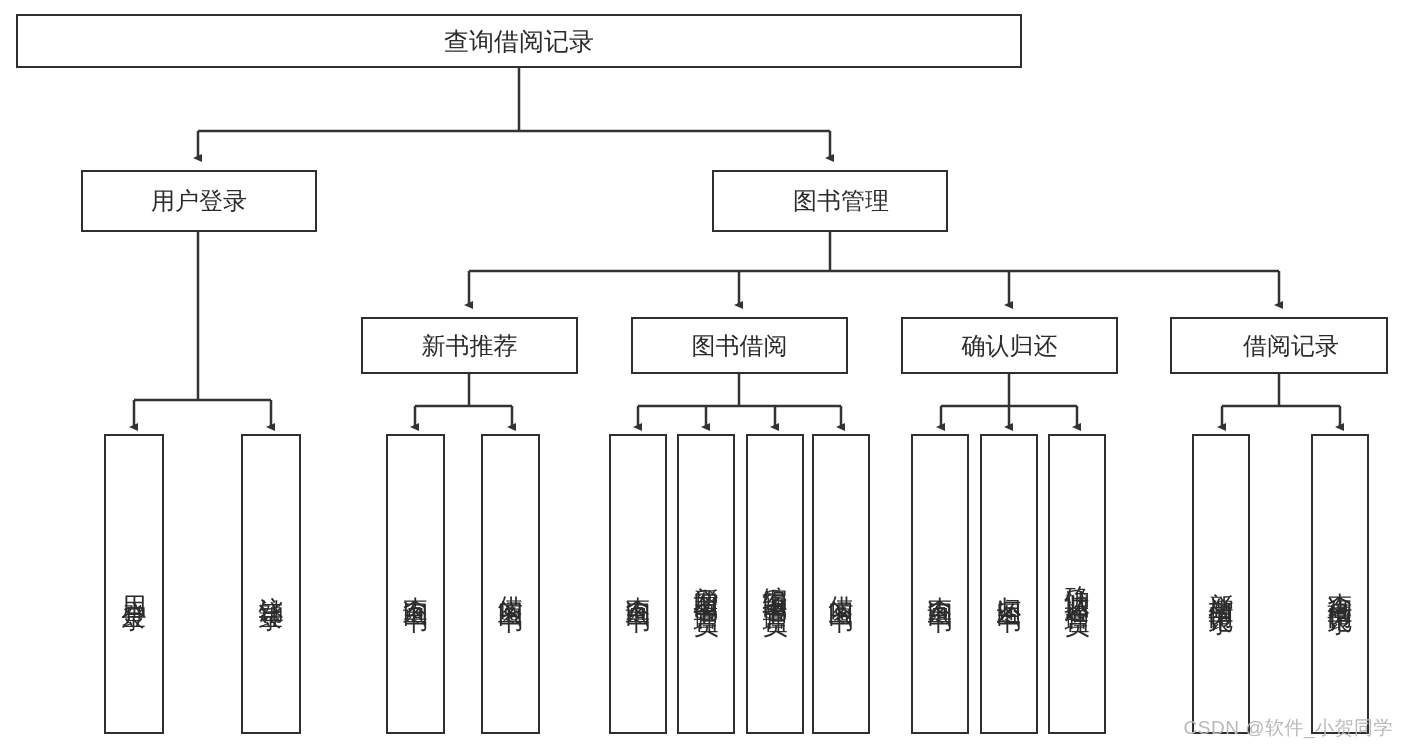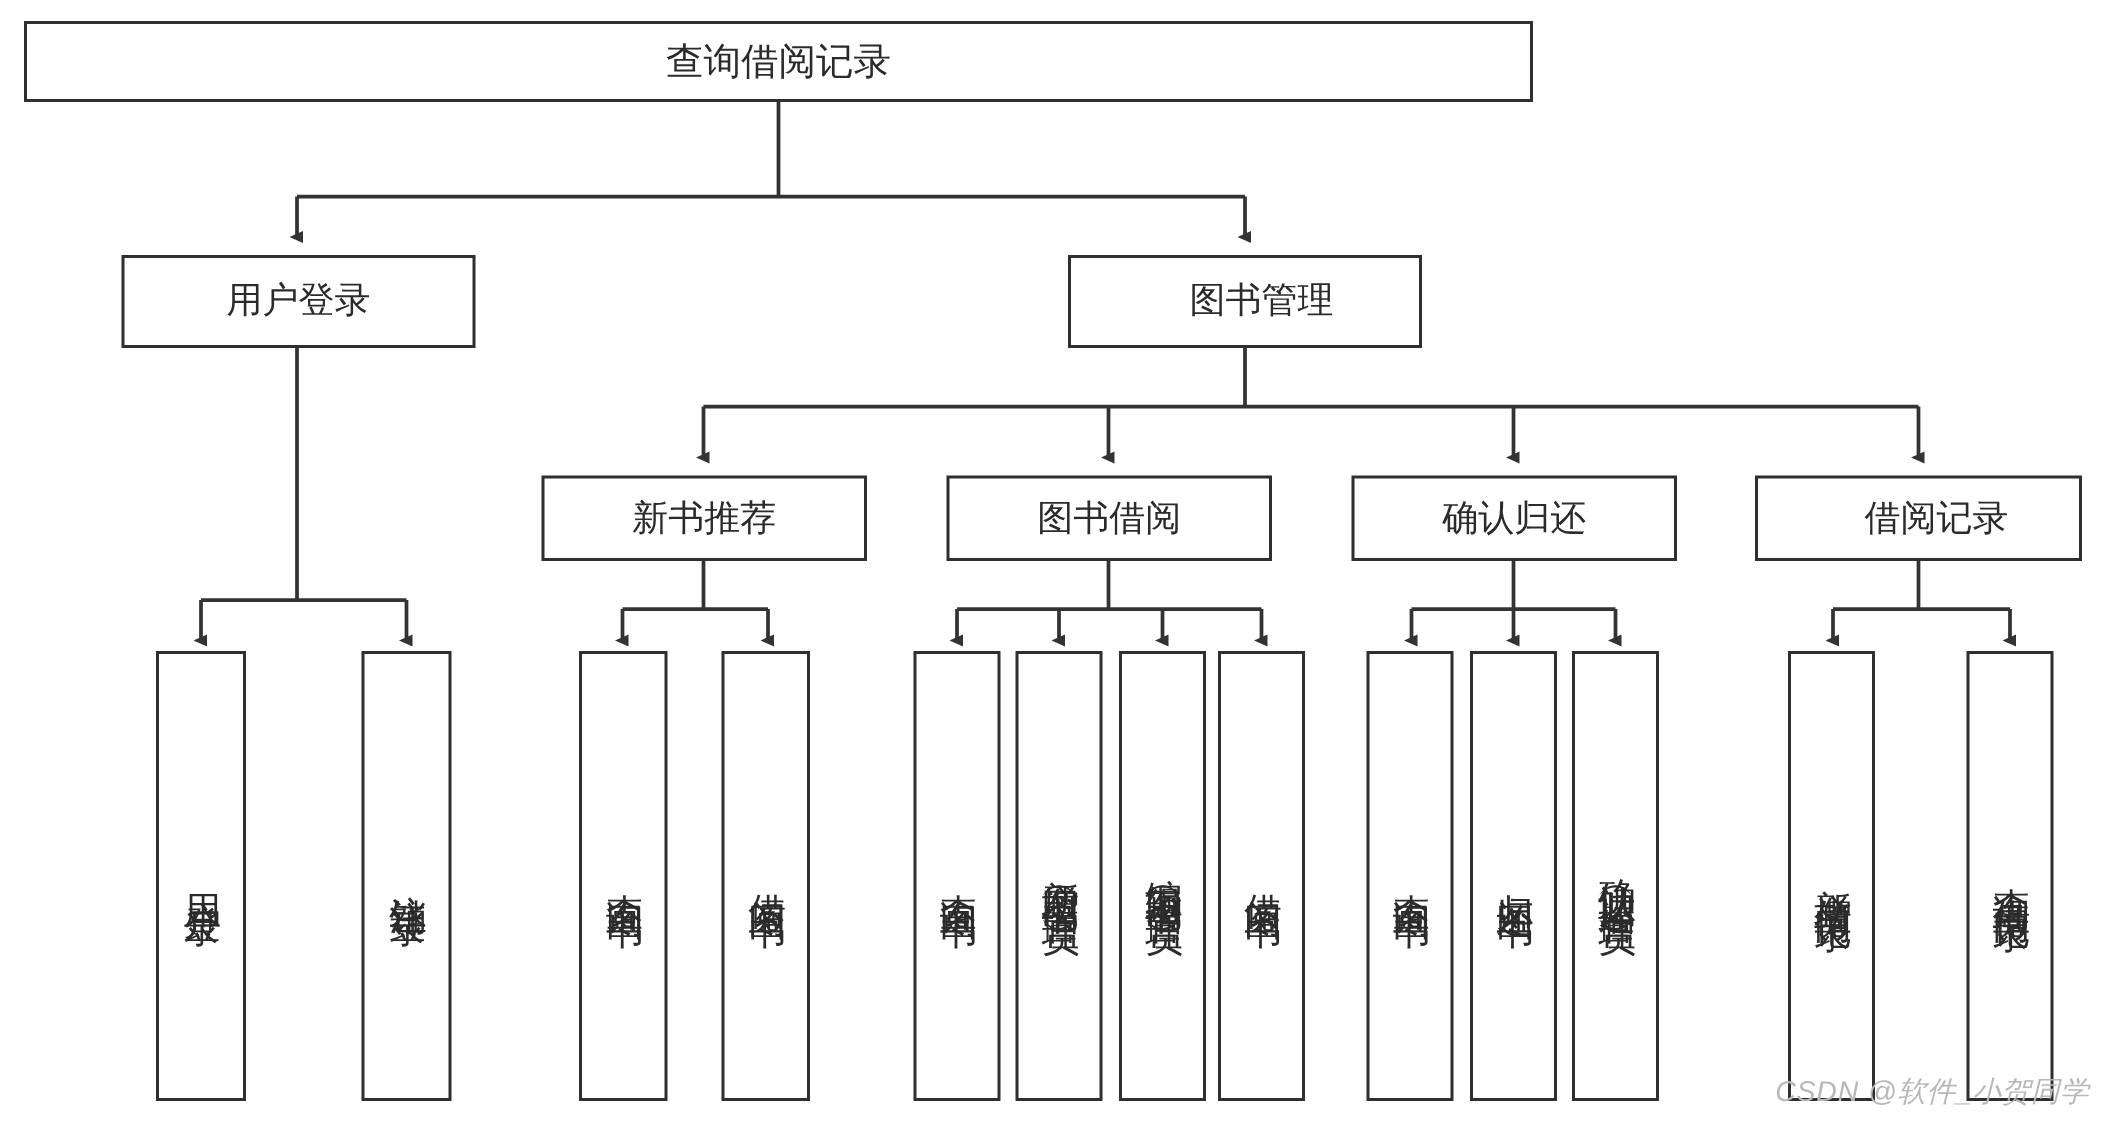--- a/index.html
+++ b/index.html
@@ -60,21 +60,20 @@
     font-size: 25px;
   }
   .watermark {
     position: absolute;
     right: 12px;
     bottom: 6px;
     font-size: 19px;
     color: #b8b8b8;
     letter-spacing: 0.5px;
     white-space: nowrap;
-    font-style: italic;
   }
 </style>
 </head>
 <body>
 
 <div id="diagram-root">
 
   <svg class="edges" viewBox="0 0 1405 747">
     <defs>
       <marker id="arrow" markerWidth="10" markerHeight="10" refX="5" refY="5" orient="auto" markerUnits="userSpaceOnUse">

